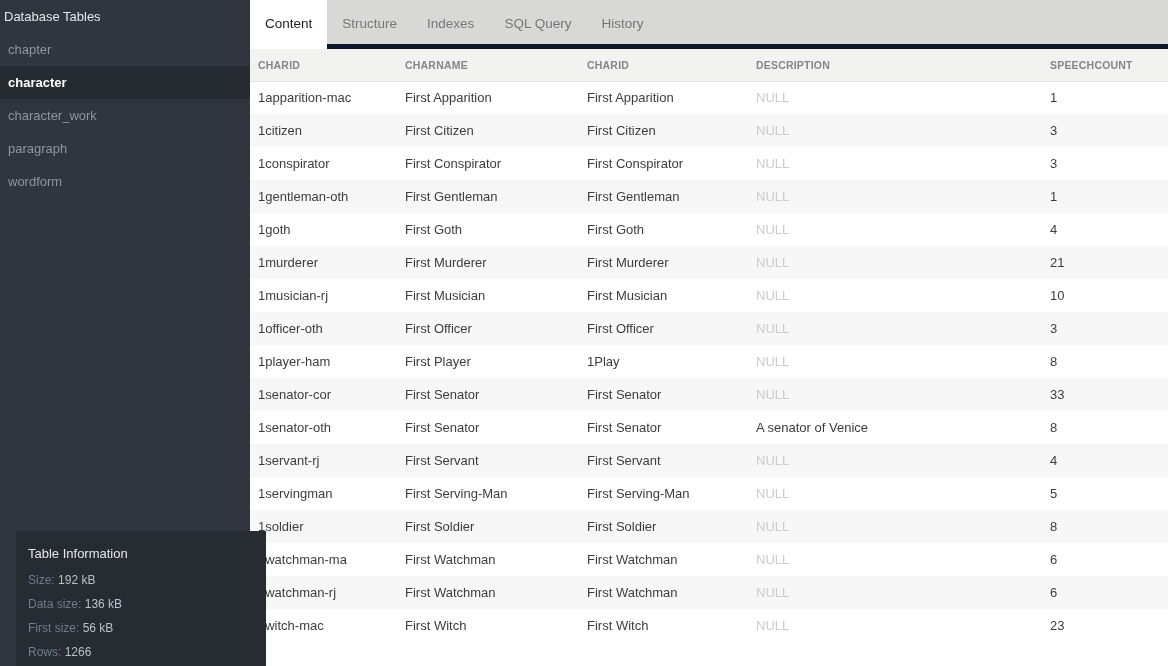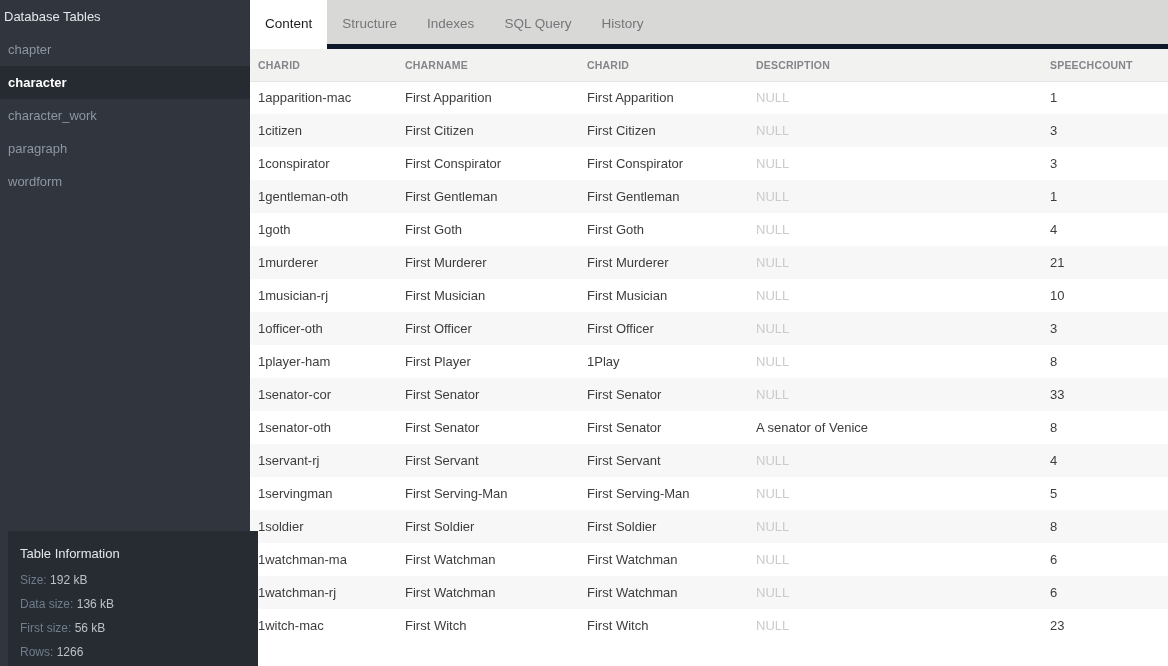--- a/index.html
+++ b/index.html
@@ -31,21 +31,21 @@
     color: #8d96a2;
     cursor: default;
   }
   .sidebar-item.selected {
     background: #262a31;
     color: #ffffff;
     font-weight: bold;
   }
   .table-info-panel {
     position: absolute;
-    left: 8px; bottom: 0;
+    left: 16px; bottom: 0;
     width: 250px; height: 135px;
     background: #272c33;
     padding: 9px 12px 0 12px;
   }
   .table-info-title {
     font-size: 13px;
     color: #e4e7ea;
     line-height: 28px;
   }
   .table-info-row {

